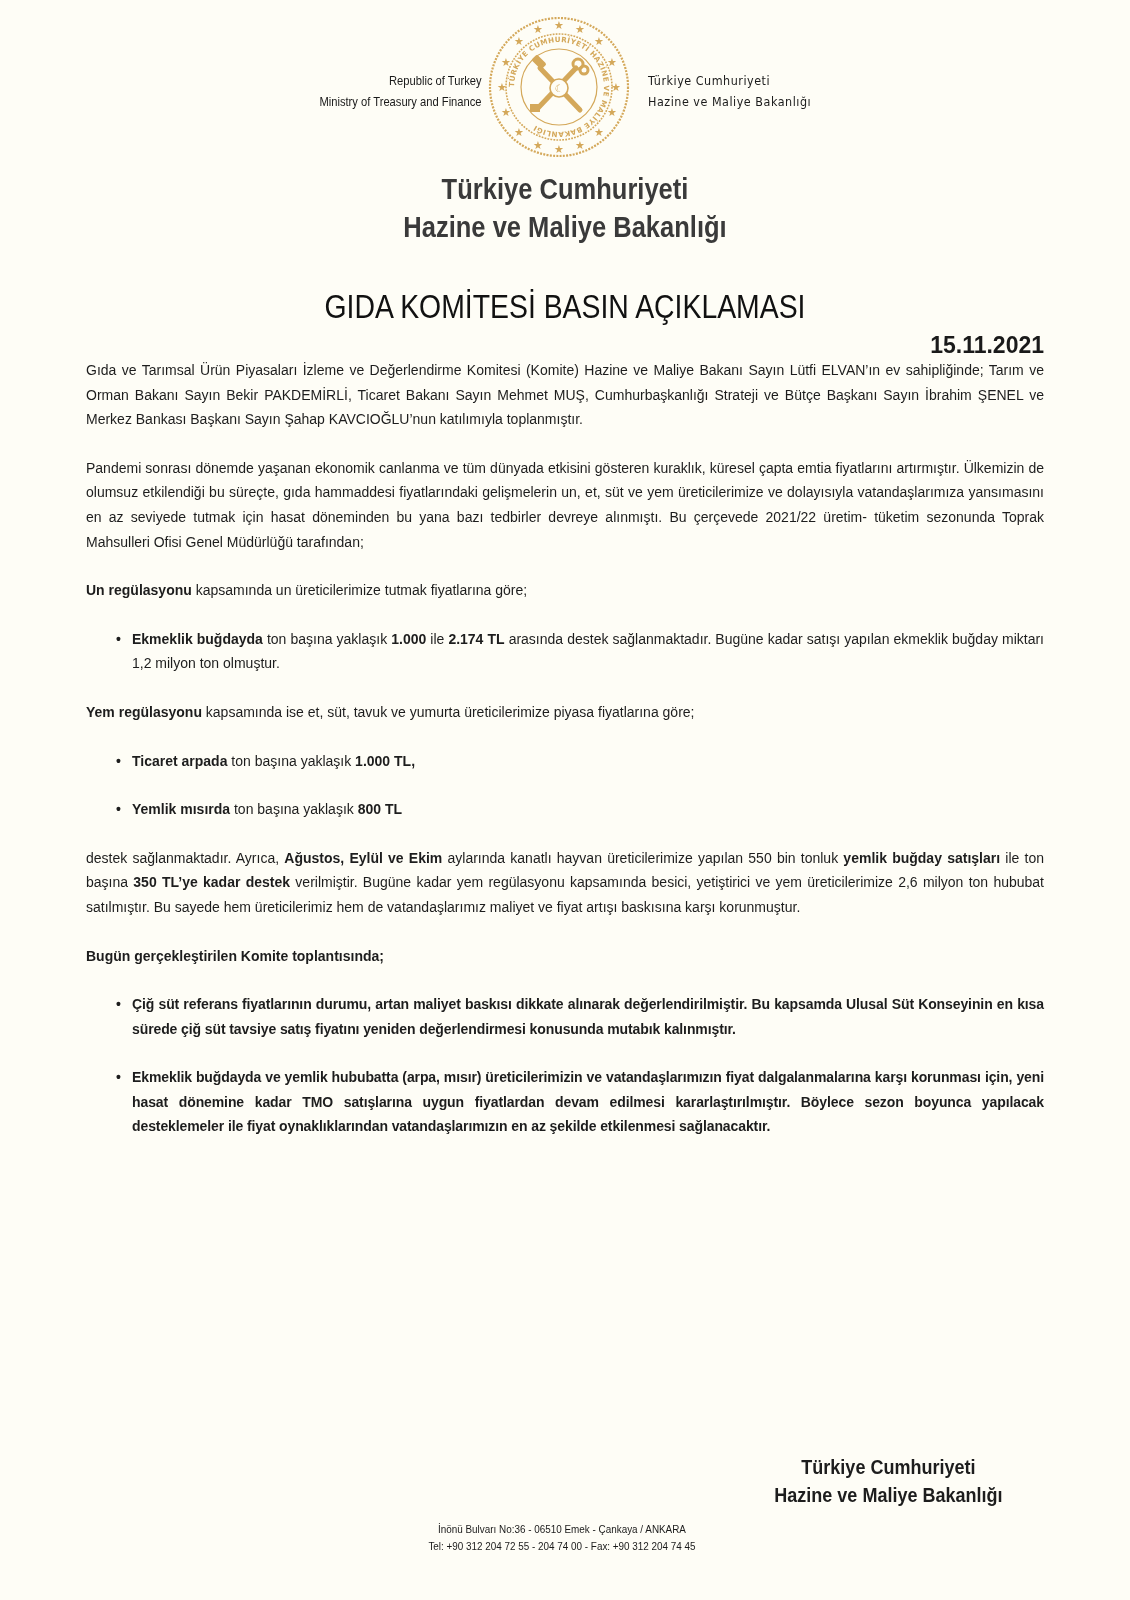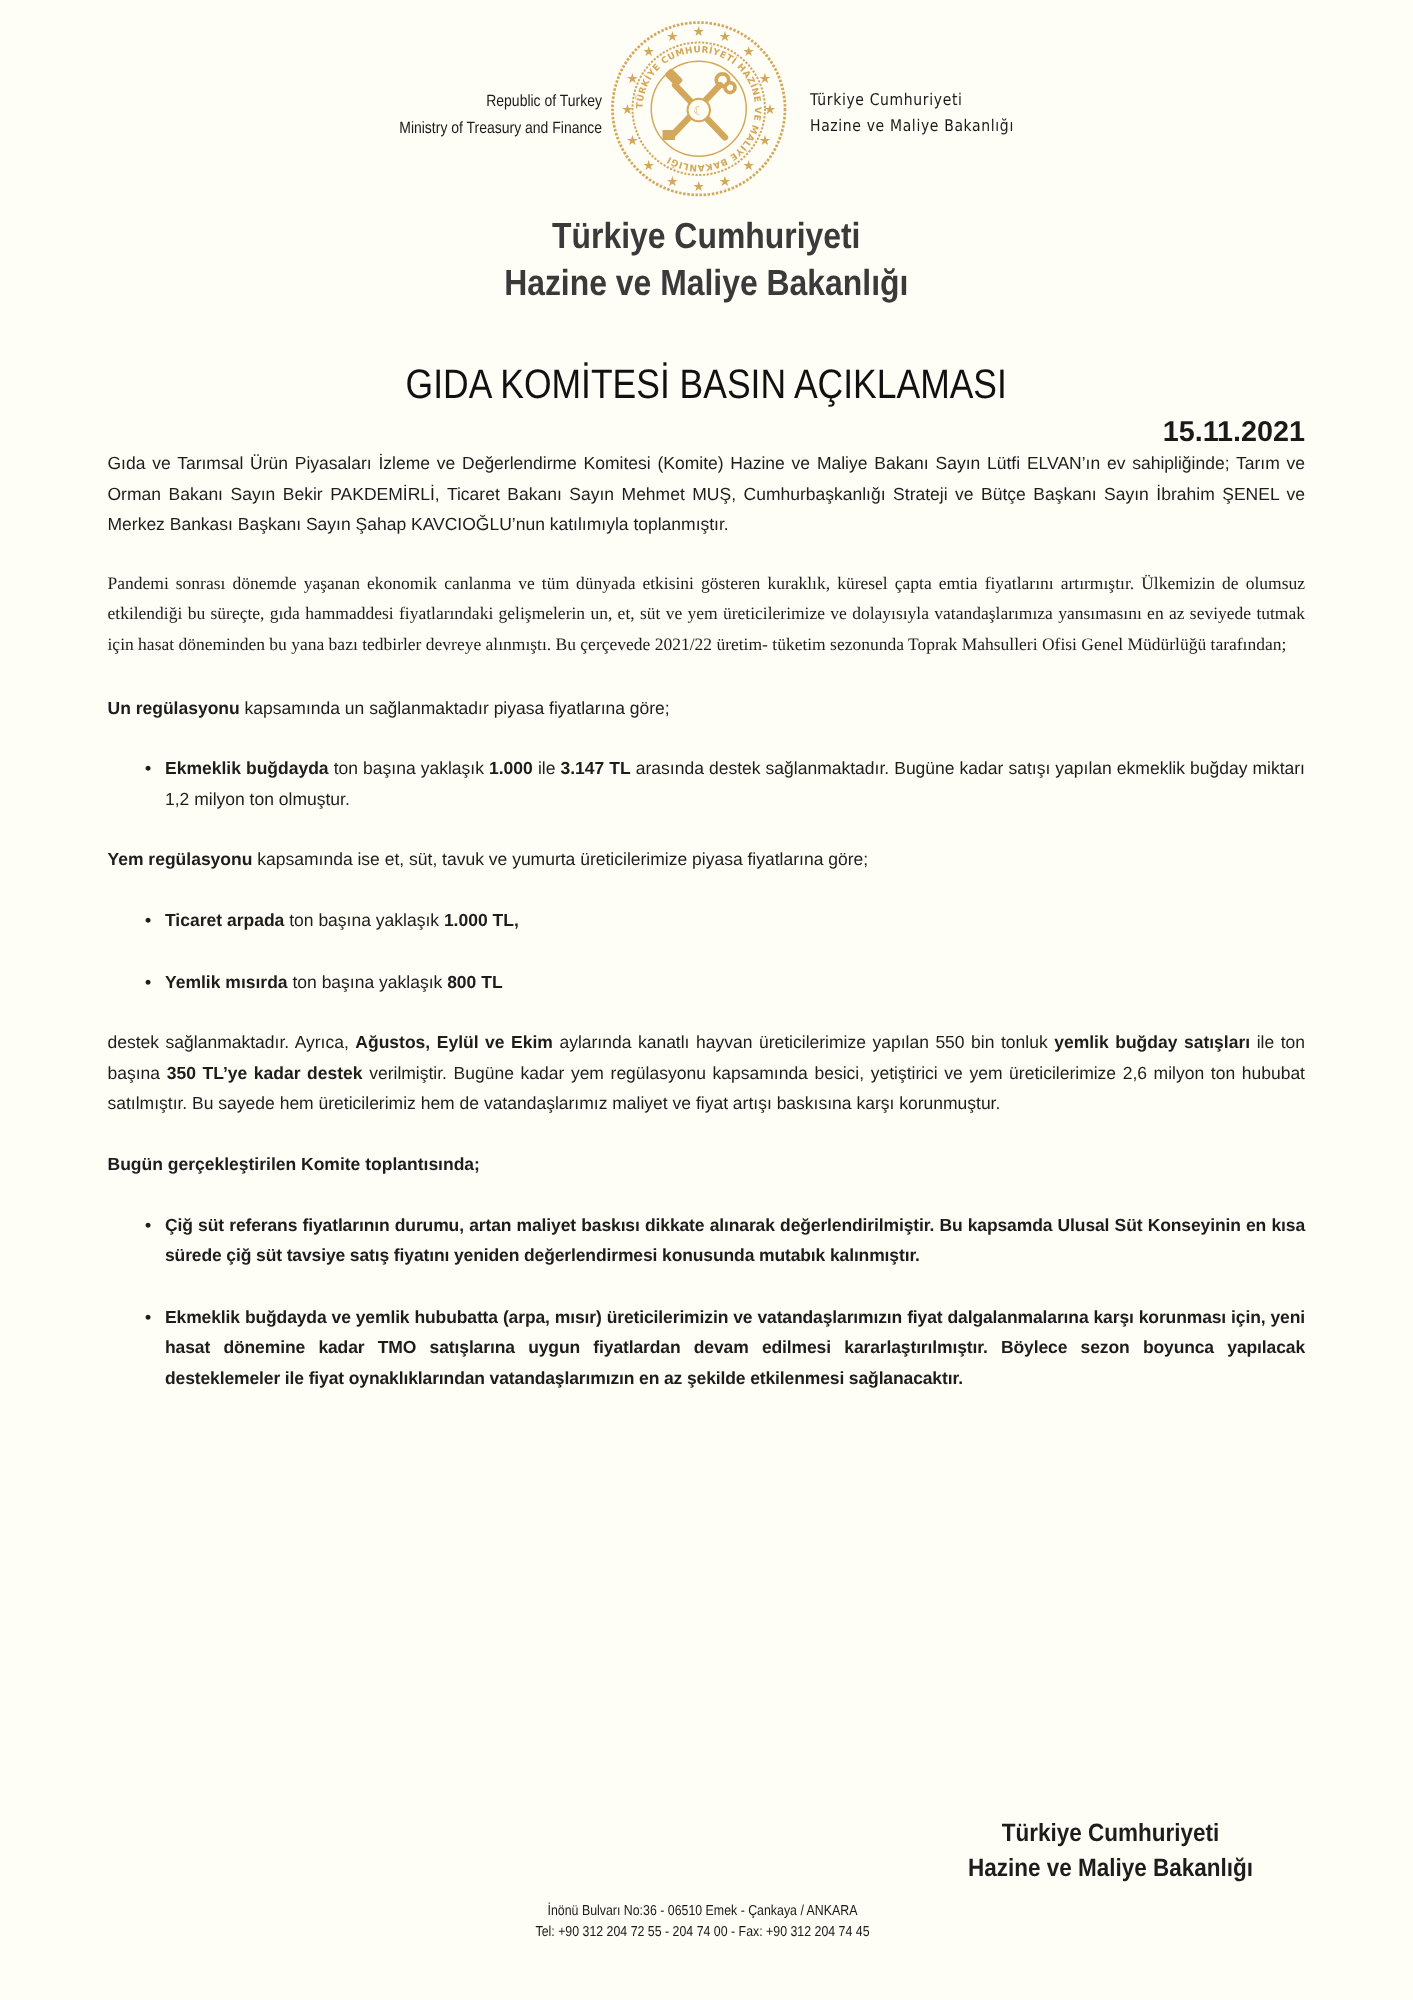--- a/index.html
+++ b/index.html
@@ -92,21 +92,21 @@
       width: 958px;
       font-size: 14px;
       line-height: 24.6px;
       color: #1d1d1d;
     }
     .content p {
       margin: 0;
       text-align: justify;
     }
     .para1 { margin-bottom: 24px !important; }
-    .para2 { margin-bottom: 24px !important; font-family: Liberation Serif, serif; }
+    .para2 { margin-bottom: 24px !important; }
     .lead {
       margin-bottom: 24px !important;
     }
     ul.bullets {
       list-style: none;
       margin: 0 0 24px 0;
       padding: 0 0 0 46px;
     }
     ul.bullets li {
       position: relative;
@@ -212,24 +212,24 @@
   <div>Hazine ve Maliye Bakanlığı</div>
 </div>
 
 <div class="doc-title">GIDA KOMİTESİ BASIN AÇIKLAMASI</div>
 <div class="doc-date">15.11.2021</div>
 
 <div class="content">
   <p class="para1">Gıda ve Tarımsal Ürün Piyasaları İzleme ve Değerlendirme Komitesi (Komite) Hazine ve Maliye Bakanı Sayın Lütfi ELVAN’ın ev sahipliğinde; Tarım ve Orman Bakanı Sayın Bekir PAKDEMİRLİ, Ticaret Bakanı Sayın Mehmet MUŞ, Cumhurbaşkanlığı Strateji ve Bütçe Başkanı Sayın İbrahim ŞENEL ve Merkez Bankası Başkanı Sayın Şahap KAVCIOĞLU’nun katılımıyla toplanmıştır.</p>
   <p class="para2">Pandemi sonrası dönemde yaşanan ekonomik canlanma ve tüm dünyada etkisini gösteren kuraklık, küresel çapta emtia fiyatlarını artırmıştır. Ülkemizin de olumsuz etkilendiği bu süreçte, gıda hammaddesi fiyatlarındaki gelişmelerin un, et, süt ve yem üreticilerimize ve dolayısıyla vatandaşlarımıza yansımasını en az seviyede tutmak için hasat döneminden bu yana bazı tedbirler devreye alınmıştı. Bu çerçevede 2021/22 üretim- tüketim sezonunda Toprak Mahsulleri Ofisi Genel Müdürlüğü tarafından;</p>
 
-  <p class="lead"><b>Un regülasyonu</b><span> kapsamında un sağlanmaktadır piyasa fiyatlarına göre;</span></p>
+  <p class="lead"><b>Un regülasyonu</b><span> kapsamında un üreticilerimize tutmak fiyatlarına göre;</span></p>
 
   <ul class="bullets">
-    <li><b>Ekmeklik buğdayda</b><span> ton başına yaklaşık </span><b>1.000</b><span> ile </span><b>3.147 TL</b><span> arasında destek sağlanmaktadır. Bugüne kadar satışı yapılan ekmeklik buğday miktarı 1,2 milyon ton olmuştur.</span></li>
+    <li><b>Ekmeklik buğdayda</b><span> ton başına yaklaşık </span><b>1.000</b><span> ile </span><b>2.174 TL</b><span> arasında destek sağlanmaktadır. Bugüne kadar satışı yapılan ekmeklik buğday miktarı 1,2 milyon ton olmuştur.</span></li>
   </ul>
 
   <p class="lead"><b>Yem regülasyonu</b><span> kapsamında ise et, süt, tavuk ve yumurta üreticilerimize piyasa fiyatlarına göre;</span></p>
 
   <ul class="bullets">
     <li><b>Ticaret arpada</b><span> ton başına yaklaşık </span><b>1.000 TL,</b></li>
     <li><b>Yemlik mısırda</b><span> ton başına yaklaşık </span><b>800 TL</b></li>
   </ul>
 
   <p class="para3"><span>destek sağlanmaktadır. Ayrıca, </span><b>Ağustos, Eylül ve Ekim</b><span> aylarında kanatlı hayvan üreticilerimize yapılan 550 bin tonluk </span><b>yemlik buğday satışları</b><span> ile ton başına </span><b>350 TL’ye kadar destek</b><span> verilmiştir. Bugüne kadar yem regülasyonu kapsamında besici, yetiştirici ve yem üreticilerimize 2,6 milyon ton hububat satılmıştır. Bu sayede hem üreticilerimiz hem de vatandaşlarımız maliyet ve fiyat artışı baskısına karşı korunmuştur.</span></p>

